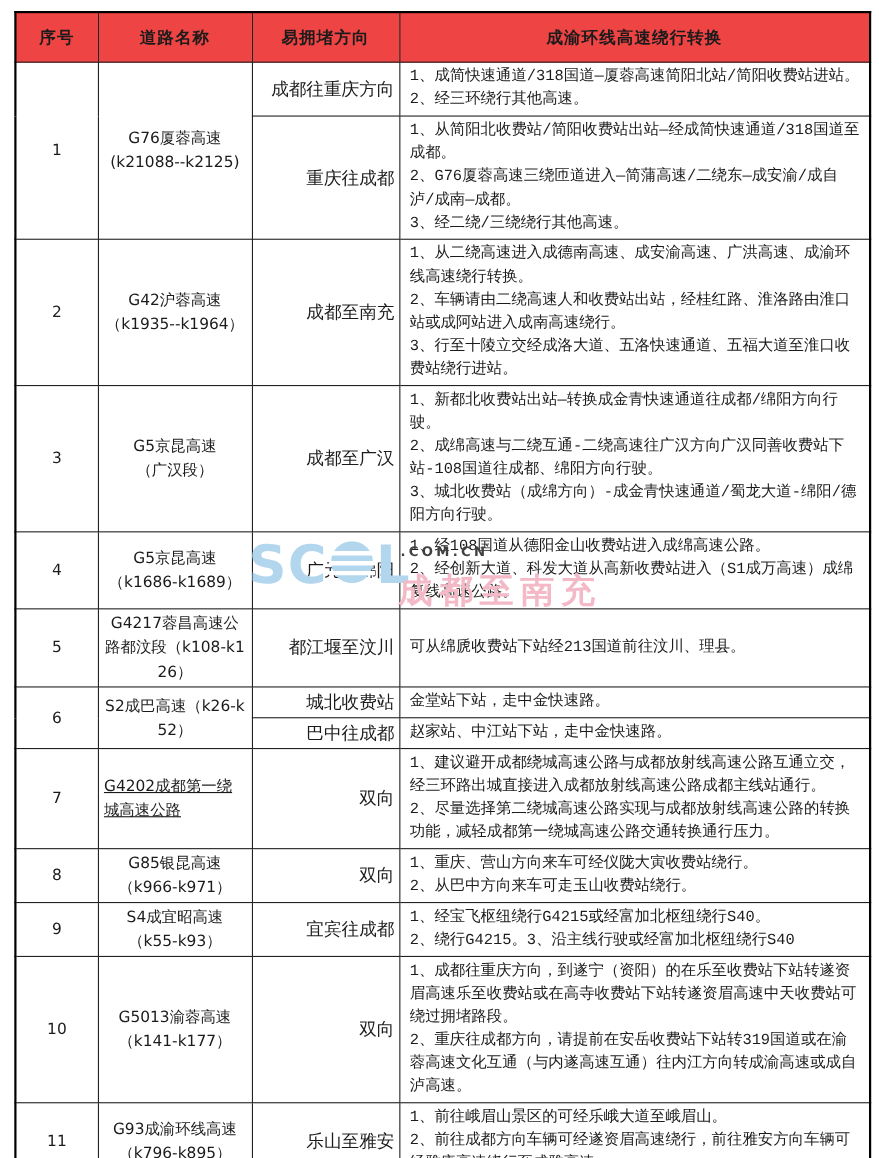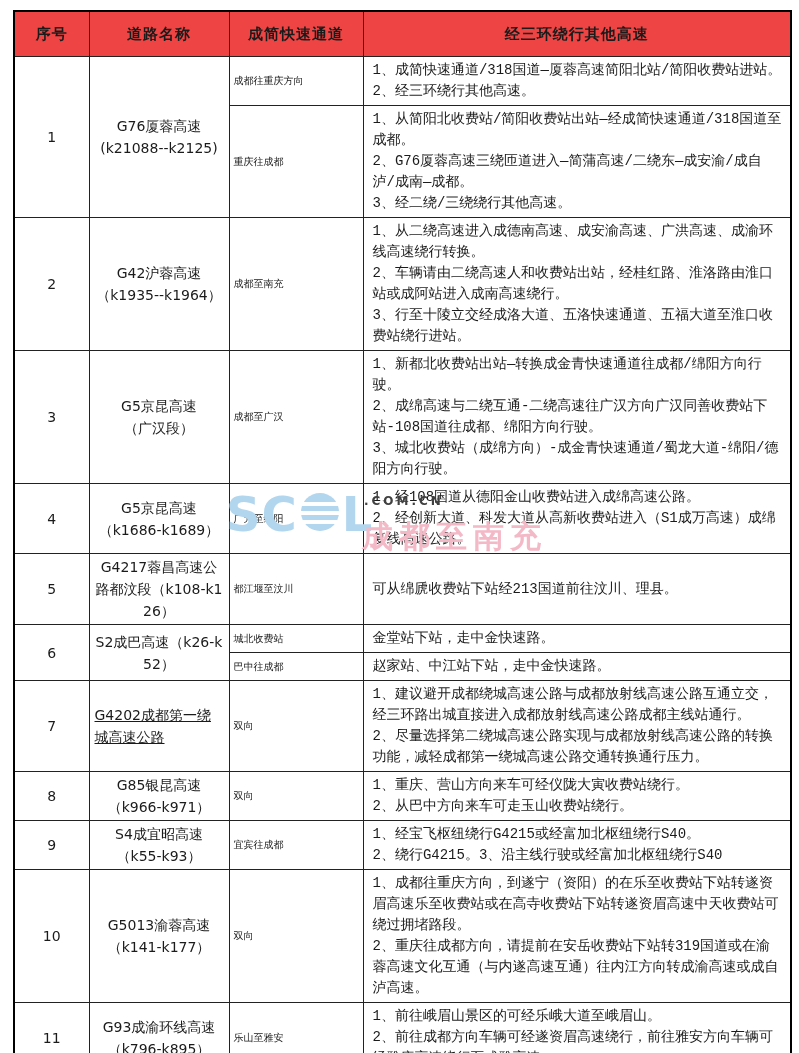--- a/index.html
+++ b/index.html
@@ -19,21 +19,21 @@
     background:#ef4444;letter-spacing:1px;
   }
   .c-no{
     text-align:center;font-size:14px;padding:2px 2px;
   }
   .c-road{
     text-align:center;font-size:14px;line-height:22px;
     padding:2px 5px;white-space:pre-line;word-break:break-all;
   }
   .c-dir{
-    text-align:left;font-size:10px;line-height:20px;padding:2px 4px;
+    text-align:right;font-size:16px;line-height:20px;padding:2px 4px;
   }
   .c-plan{
     text-align:left;font-size:14px;line-height:21px;
     padding:3px 6px 3px 9px;white-space:pre-line;word-break:break-all;font-family:Liberation Mono, monospace;
   }
   
   .watermark{
     position:absolute;left:226px;top:490px;width:330px;height:70px;
     pointer-events:none;z-index:5;text-align:right;
   }
@@ -60,22 +60,22 @@
     <colgroup>
       <col style="width:75px">
       <col style="width:140px">
       <col style="width:134px">
       <col style="width:428px">
     </colgroup>
     <thead>
       <tr>
         <th>序号</th>
         <th>道路名称</th>
-        <th>成简快速通道</th>
-        <th>经三环绕行其他高速</th>
+        <th>易拥堵方向</th>
+        <th>成渝环线高速绕行转换</th>
       </tr>
     </thead>
     <tbody>
 
       <tr>
         <td class="c-no" rowspan="2">1</td>
         <td class="c-road" rowspan="2">G76厦蓉高速
 (k21088--k2125)</td>
         <td class="c-dir">成都往重庆方向</td>
         <td class="c-plan">1、成简快速通道/318国道—厦蓉高速简阳北站/简阳收费站进站。

